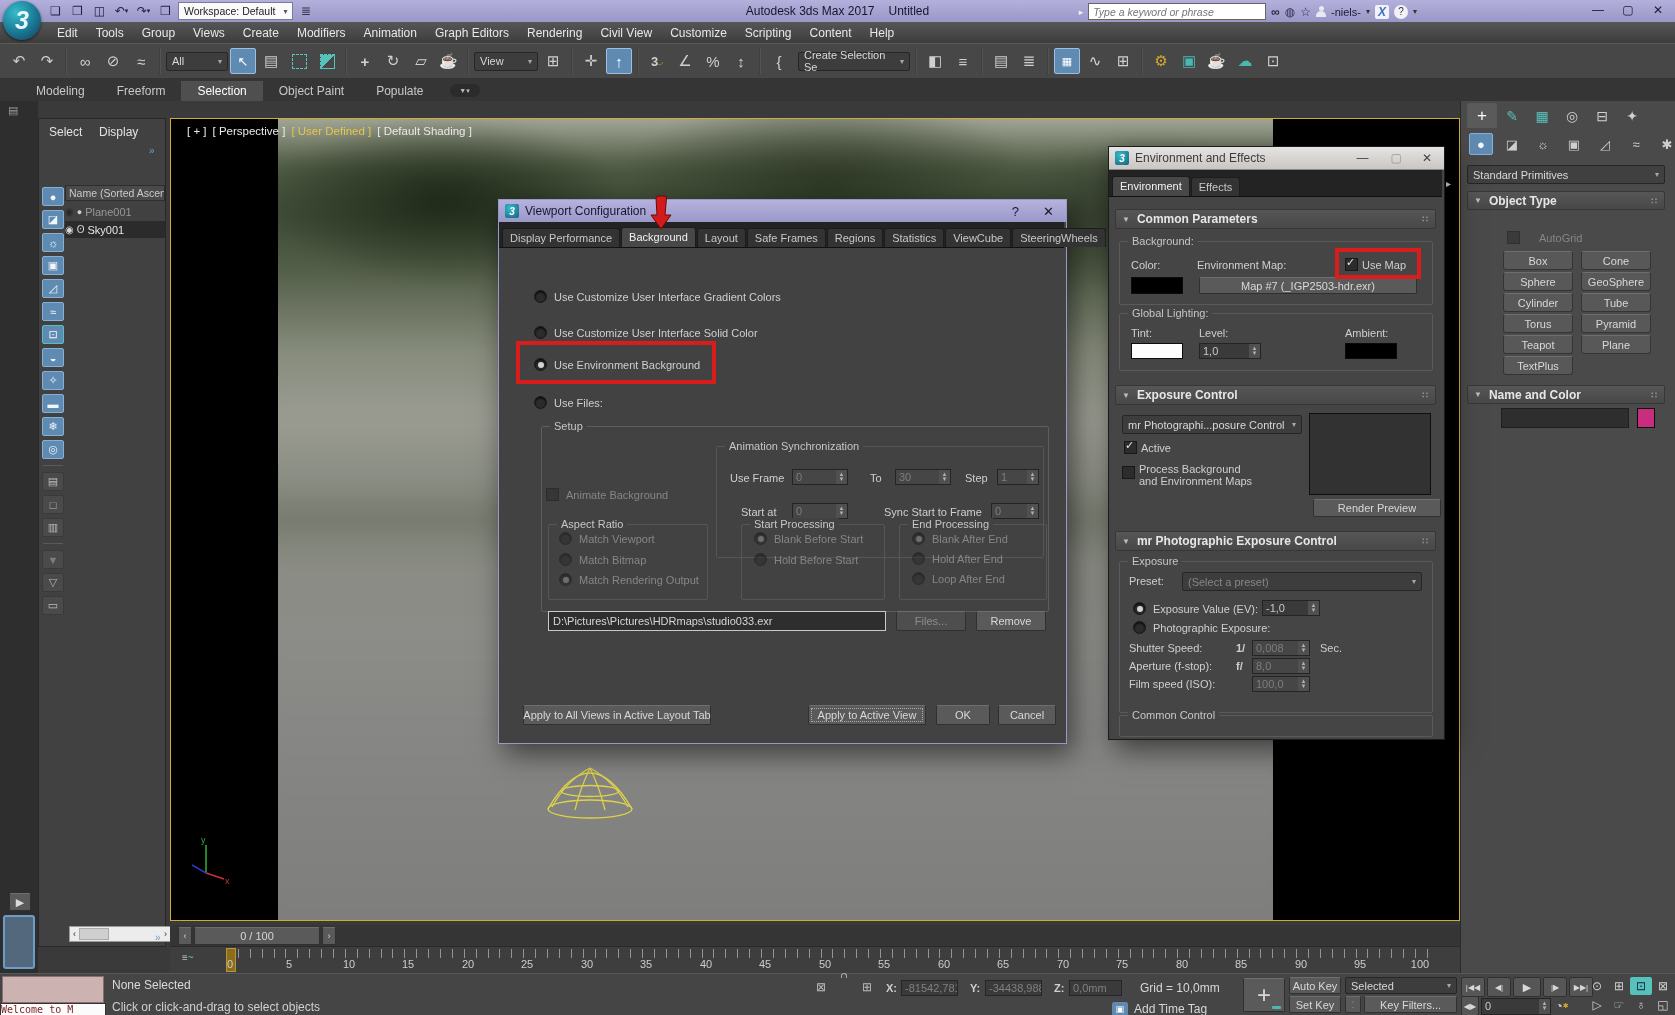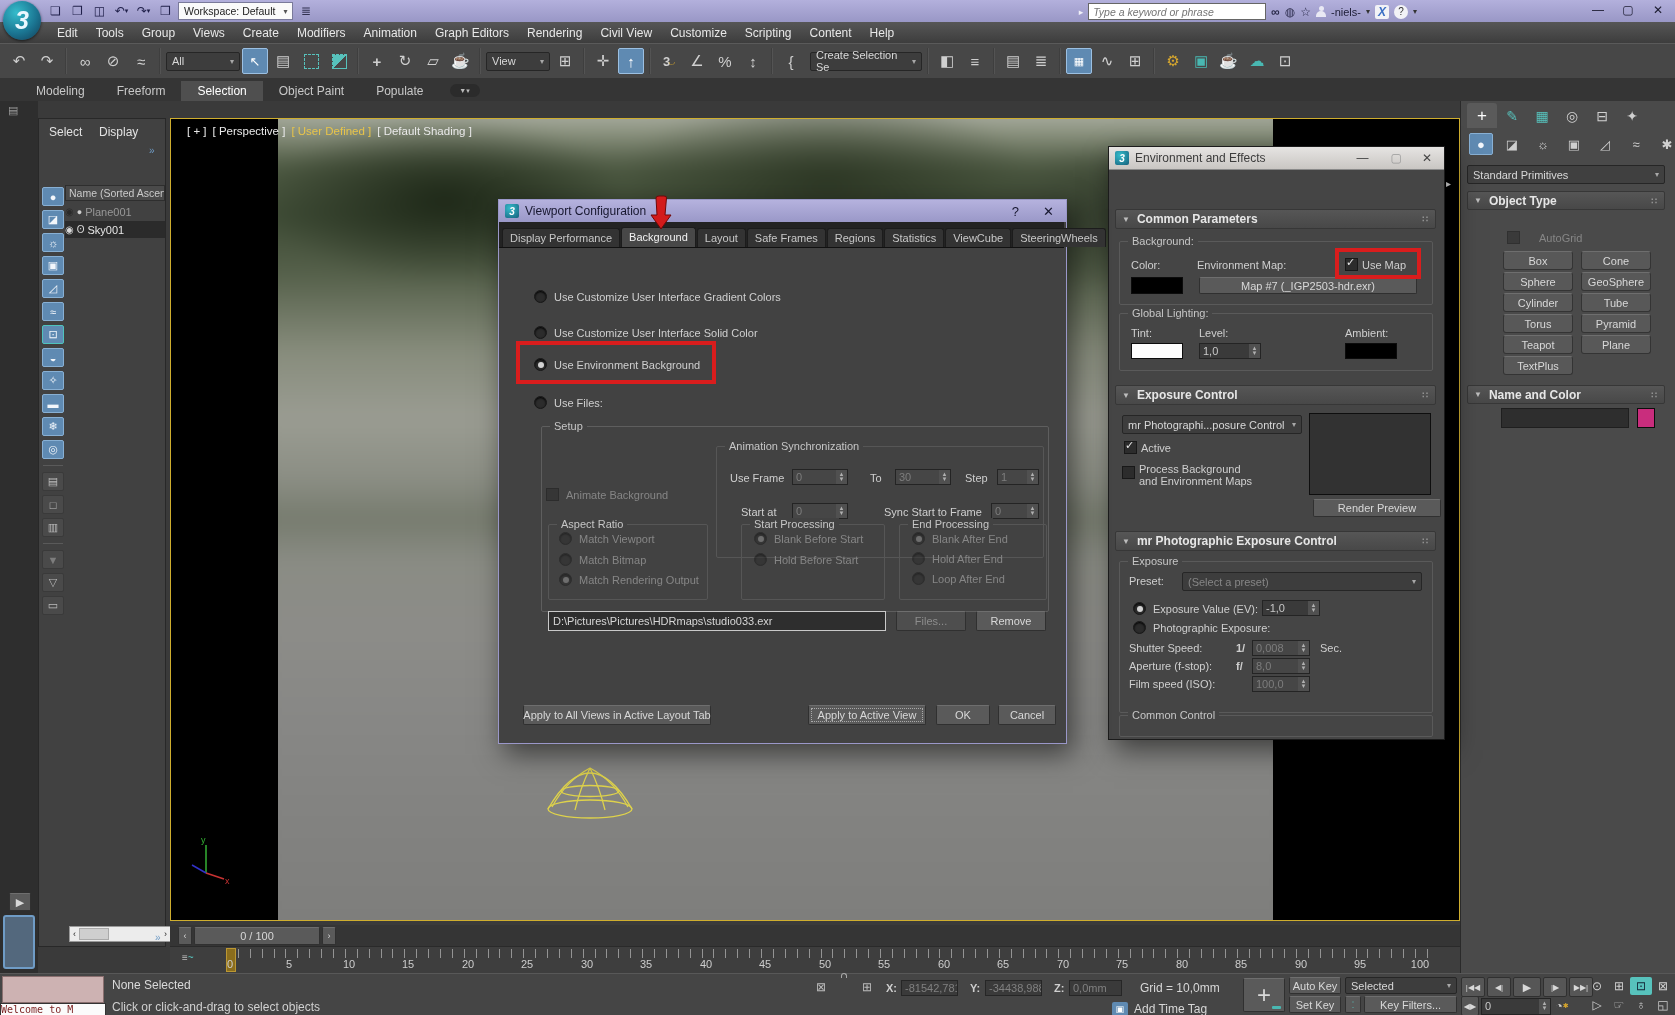--- a/index.html
+++ b/index.html
@@ -140,20 +140,24 @@
     <span class="qi">◫</span>
     <span class="qi">↶<span style="font-size:7px">▾</span></span>
     <span class="qi">↷<span style="font-size:7px">▾</span></span>
     <span class="qi">❒</span>
     <span class="wsdd">
       <span>Workspace: Default</span>
       <span style="font-size:8px;color:#555">▾</span>
     </span>
     <span class="qi" style="color:#30304f">≣</span>
   </div>
+  <div class="abs title-c">
+    <span>Autodesk 3ds Max 2017</span>
+    <span>Untitled</span>
+  </div>
   <div class="abs infocenter">
     <span style="color:#f0f0f8;font-size:9px">▸</span>
     <input class="search" placeholder="Type a keyword or phrase" style="">
     <span class="ic" style="font-weight:bold">∞</span>
     <span class="ic">◍</span>
     <span class="ic">☆</span>
     <span class="person"></span>
     <span style="font-size:11px;color:#1c1c34">-niels-</span>
     <span style="font-size:8px;color:#333">▾</span>
     <span style="font-weight:bold;font-style:italic;color:#3b6fc4;background:#f2f2f6;padding:0 3px;border-radius:2px;font-size:12px">X</span>
@@ -184,21 +188,21 @@
   </div>
 
   <div class="abs toolbar">
     <span class="ti">↶</span>
     <span class="ti">↷</span>
     <span class="sep"></span>
     <span class="ti">∞</span>
     <span class="ti">⊘</span>
     <span class="ti">≈</span>
     <span class="sep"></span>
-    <span class="dd" style="width:74px">
+    <span class="dd" style="width:62px">
       <span>All</span>
         <span class="car">▾</span>
     </span>
     <span class="ti on" style="font-size:13px">↖</span>
     <span class="ti">▤</span>
     <span class="ti">
         <span class="dash"></span>
       </span>
     <span class="ti">
         <span class="dash" style="background:linear-gradient(135deg,#57c2bc 50%,transparent 50%)"></span>
@@ -472,20 +476,24 @@
     <path d="M13,35 L3,21 L9,21 L8,4 Q8,2 11,2 L16,2 Q19,2 18.5,4 L17,21 L23,21 Z" fill="#d31b1b" stroke="#6e0808" stroke-width="1"></path>
   </svg>
 
   <div class="abs envdlg">
     <div class="tbar">
       <span class="mini3">3</span>
       <span class="t">Environment and Effects</span>
       <span style="margin-left:auto;color:#444;font-size:12px;padding:0 8px">—</span>
       <span style="color:#9a9a9a;font-size:12px;padding:0 8px">▢</span>
       <span style="color:#444;font-size:12px;padding:0 6px">✕</span>
+    </div>
+    <div class="abs tabbar" style="left:0;top:23px;width:333px;height:27px">
+      <span class="dtab act">Environment</span>
+      <span class="dtab">Effects</span>
     </div>
 
     <div class="abs roll" style="left:6px;top:62px;width:321px;height:20px">
       <span class="arr">▼</span>
         <span>Common Parameters</span>
         <span class="grip">∷</span>
     </div>
     <div class="abs grp" style="left:10px;top:94px;width:314px;height:64px;border-color:#5a5a5a">
       <span class="gl" style="background:#454545">Background:</span>
     </div>

